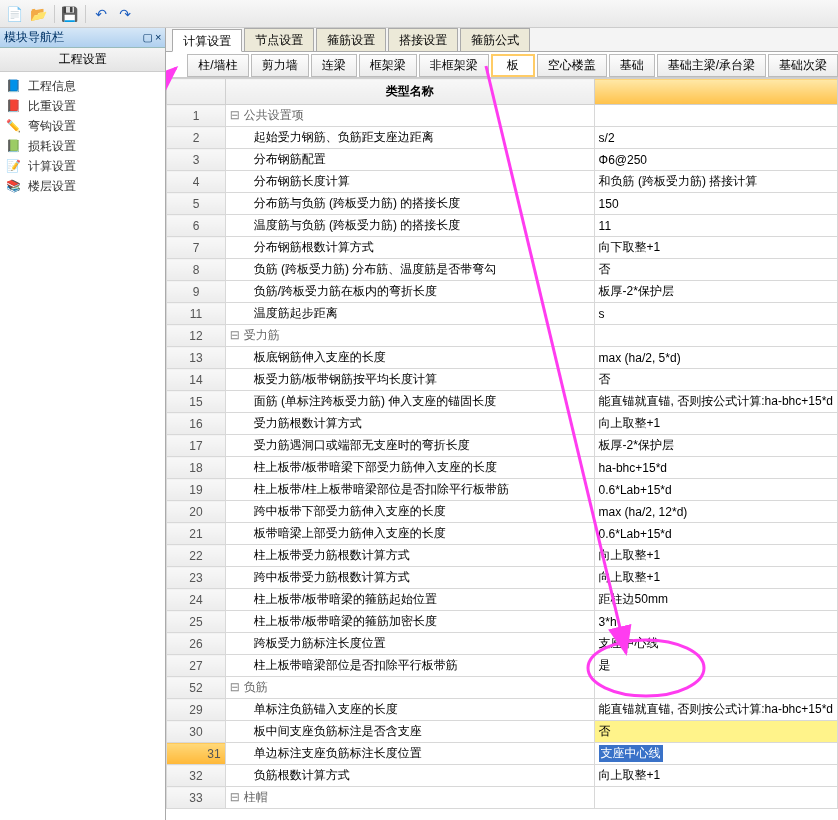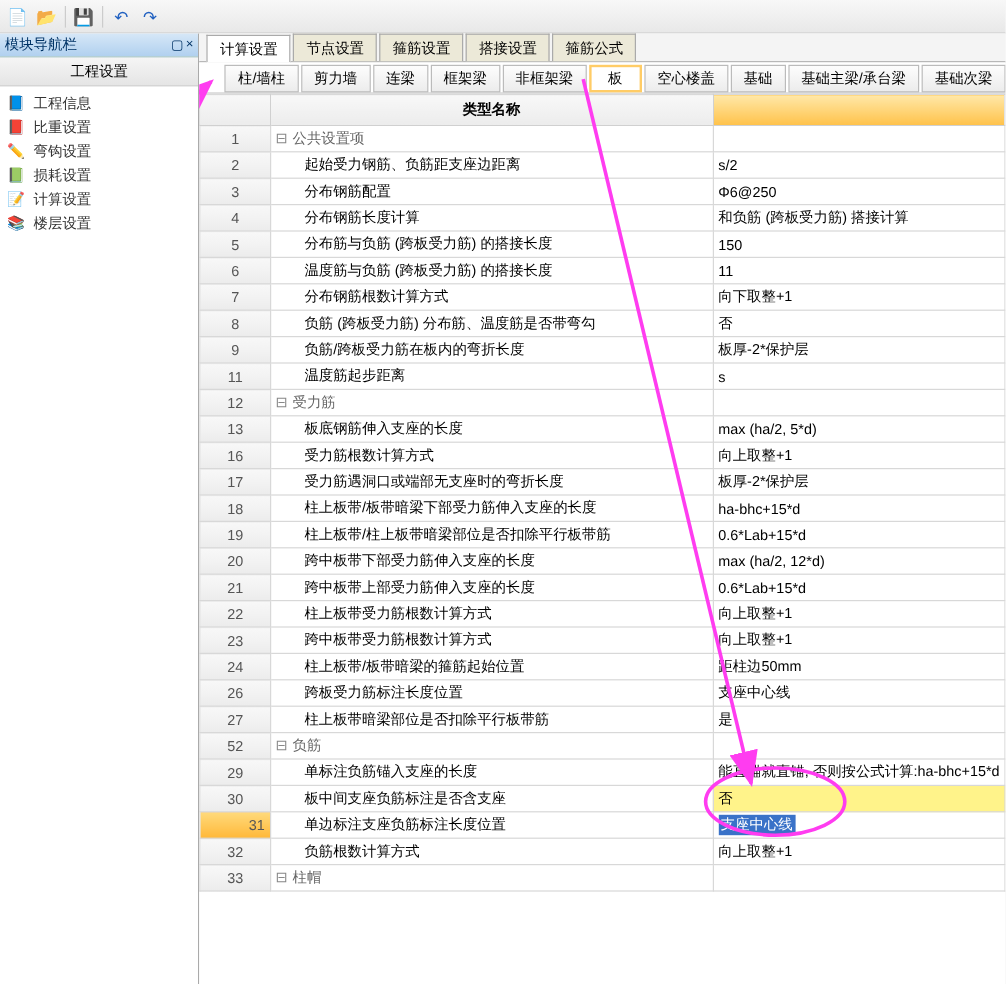--- a/index.html
+++ b/index.html
@@ -198,20 +198,30 @@
               <td class="rownum">12</td>
               <td class="col-name"><span class="tree-toggle">⊟</span>受力筋</td>
               <td class="col-val"></td>
             </tr>
             <tr class="item-row">
               <td class="rownum">13</td>
               <td class="col-name">板底钢筋伸入支座的长度</td>
               <td class="col-val">max (ha/2, 5*d)</td>
             </tr>
             <tr class="item-row">
+              <td class="rownum">14</td>
+              <td class="col-name">板受力筋/板带钢筋按平均长度计算</td>
+              <td class="col-val">否</td>
+            </tr>
+            <tr class="item-row">
+              <td class="rownum">15</td>
+              <td class="col-name">面筋 (单标注跨板受力筋) 伸入支座的锚固长度</td>
+              <td class="col-val">能直锚就直锚, 否则按公式计算:ha-bhc+15*d</td>
+            </tr>
+            <tr class="item-row">
               <td class="rownum">16</td>
               <td class="col-name">受力筋根数计算方式</td>
               <td class="col-val">向上取整+1</td>
             </tr>
             <tr class="item-row">
               <td class="rownum">17</td>
               <td class="col-name">受力筋遇洞口或端部无支座时的弯折长度</td>
               <td class="col-val">板厚-2*保护层</td>
             </tr>
             <tr class="item-row">
@@ -224,37 +234,42 @@
               <td class="col-name">柱上板带/柱上板带暗梁部位是否扣除平行板带筋</td>
               <td class="col-val">0.6*Lab+15*d</td>
             </tr>
             <tr class="item-row">
               <td class="rownum">20</td>
               <td class="col-name">跨中板带下部受力筋伸入支座的长度</td>
               <td class="col-val">max (ha/2, 12*d)</td>
             </tr>
             <tr class="item-row">
               <td class="rownum">21</td>
-              <td class="col-name">跨中板带上部受力筋伸入支座的长度</td>
+              <td class="col-name">板带暗梁上部受力筋伸入支座的长度</td>
               <td class="col-val">0.6*Lab+15*d</td>
             </tr>
             <tr class="item-row">
               <td class="rownum">22</td>
               <td class="col-name">柱上板带受力筋根数计算方式</td>
               <td class="col-val">向上取整+1</td>
             </tr>
             <tr class="item-row">
               <td class="rownum">23</td>
               <td class="col-name">跨中板带受力筋根数计算方式</td>
               <td class="col-val">向上取整+1</td>
             </tr>
             <tr class="item-row">
               <td class="rownum">24</td>
               <td class="col-name">柱上板带/板带暗梁的箍筋起始位置</td>
               <td class="col-val">距柱边50mm</td>
+            </tr>
+            <tr class="item-row">
+              <td class="rownum">25</td>
+              <td class="col-name">柱上板带/板带暗梁的箍筋加密长度</td>
+              <td class="col-val">3*h</td>
             </tr>
             <tr class="item-row">
               <td class="rownum">26</td>
               <td class="col-name">跨板受力筋标注长度位置</td>
               <td class="col-val">支座中心线</td>
             </tr>
             <tr class="item-row">
               <td class="rownum">27</td>
               <td class="col-name">柱上板带暗梁部位是否扣除平行板带筋</td>
               <td class="col-val">是</td>

